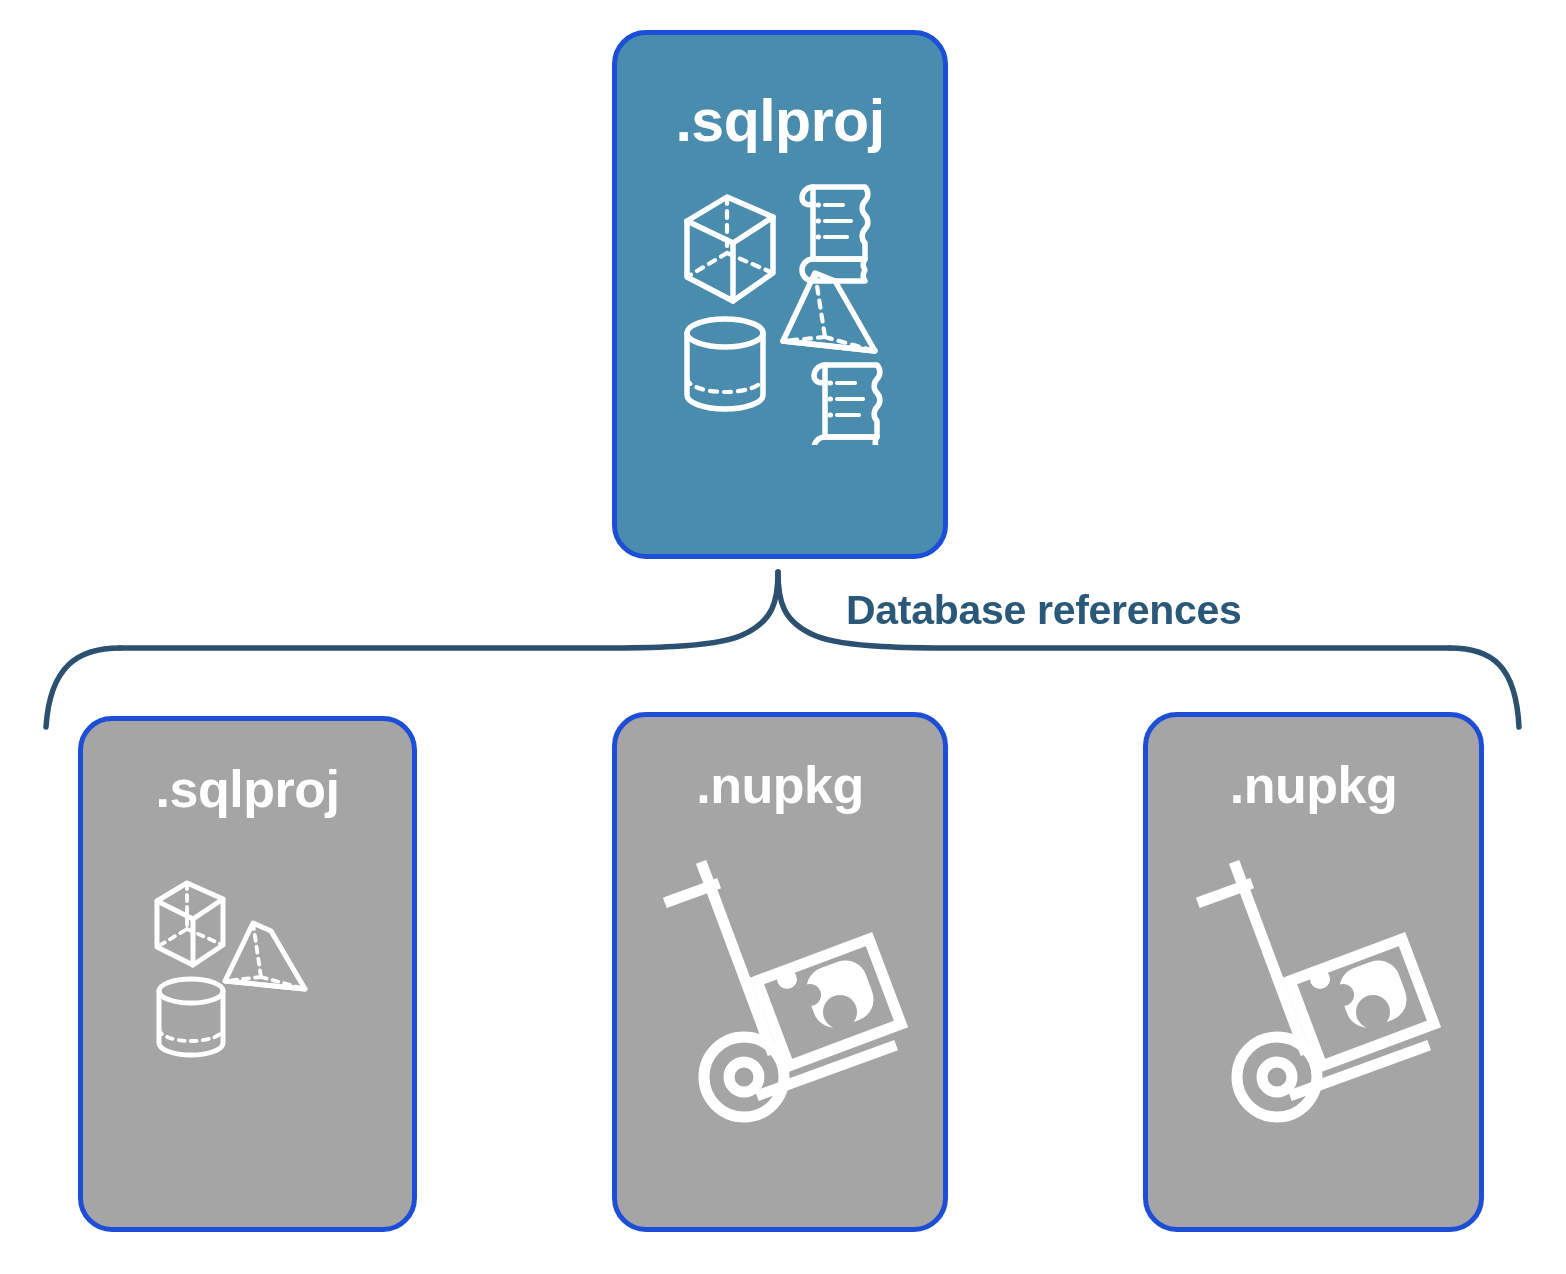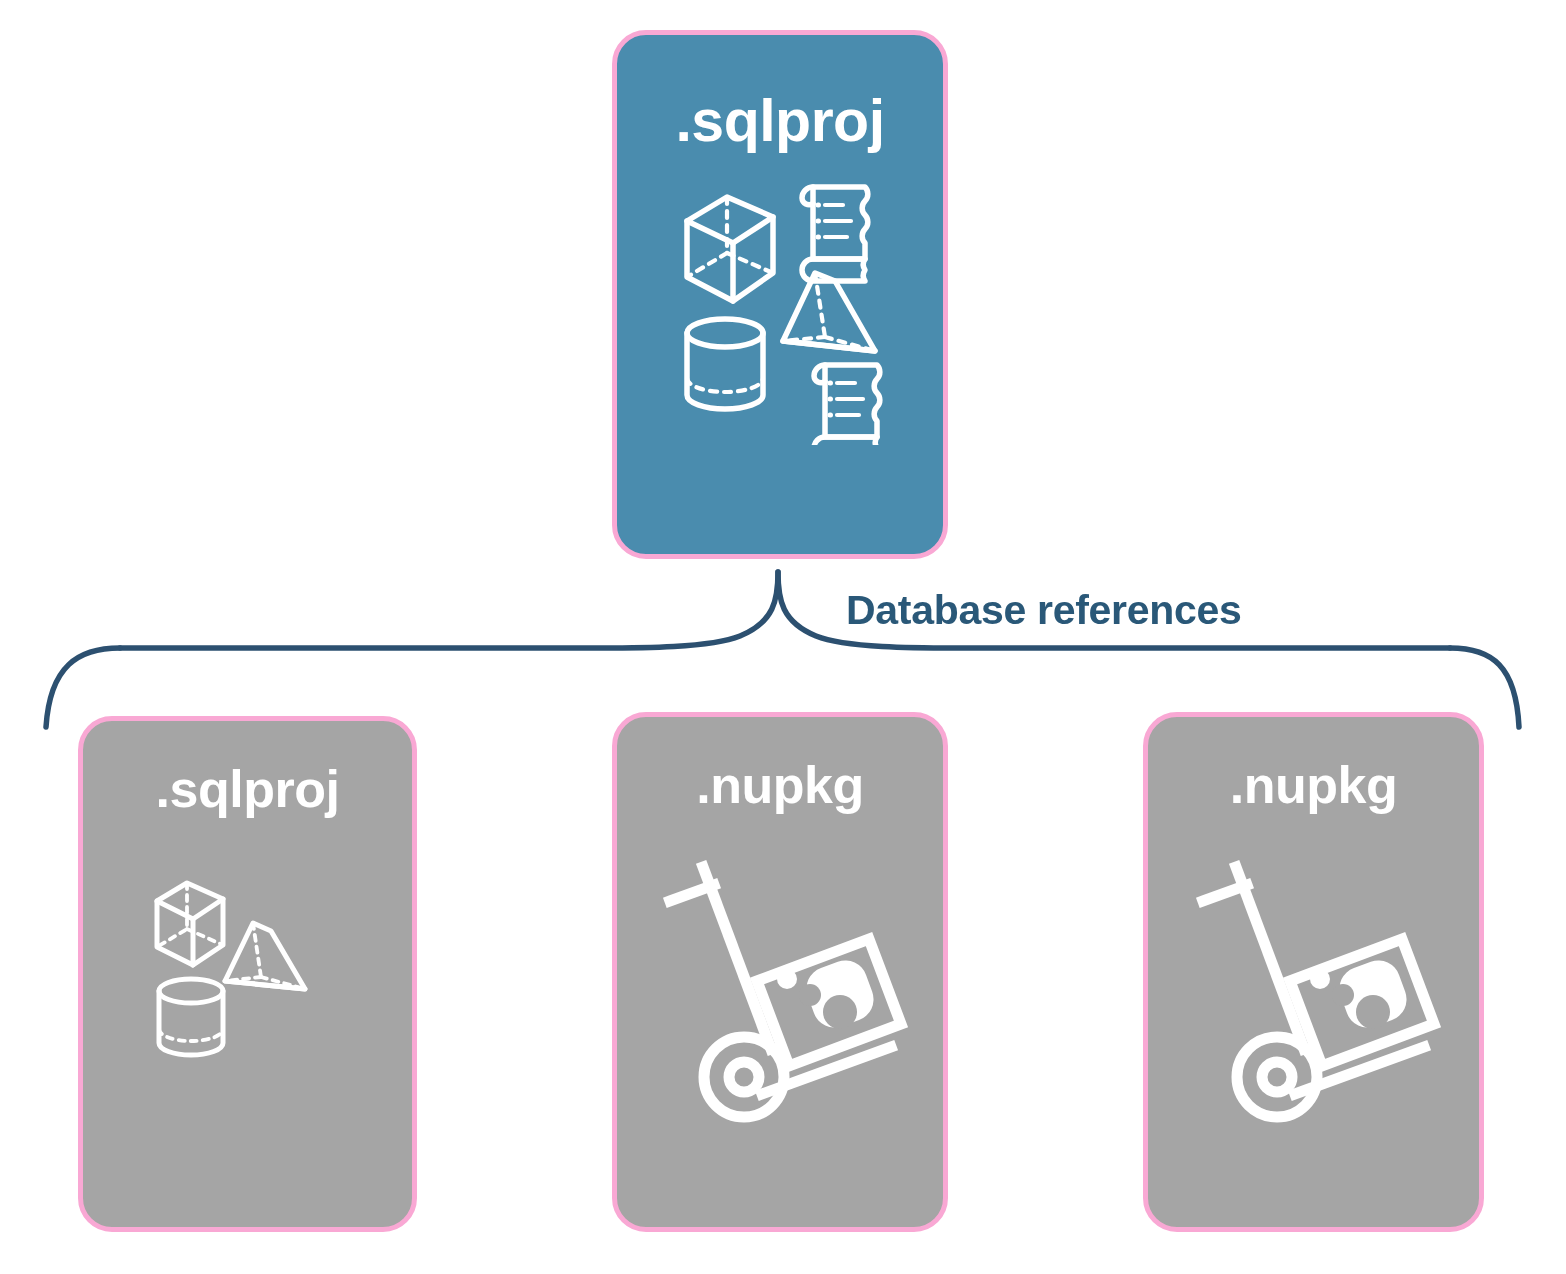--- a/index.html
+++ b/index.html
@@ -14,21 +14,21 @@
     position: relative;
     width: 1566px;
     height: 1274px;
     background: #ffffff;
     overflow: hidden;
   }
   .node {
     position: absolute;
     border-radius: 34px;
     box-sizing: border-box;
-    border: 5px solid #f9a8d4;
+    border: 5px solid #1d4ed8;
   }
   .node-root {
     background: #4a8cae;
   }
   .node-ref {
     background: #a5a5a5;
   }
   .node-title {
     position: absolute;
     left: 0;

